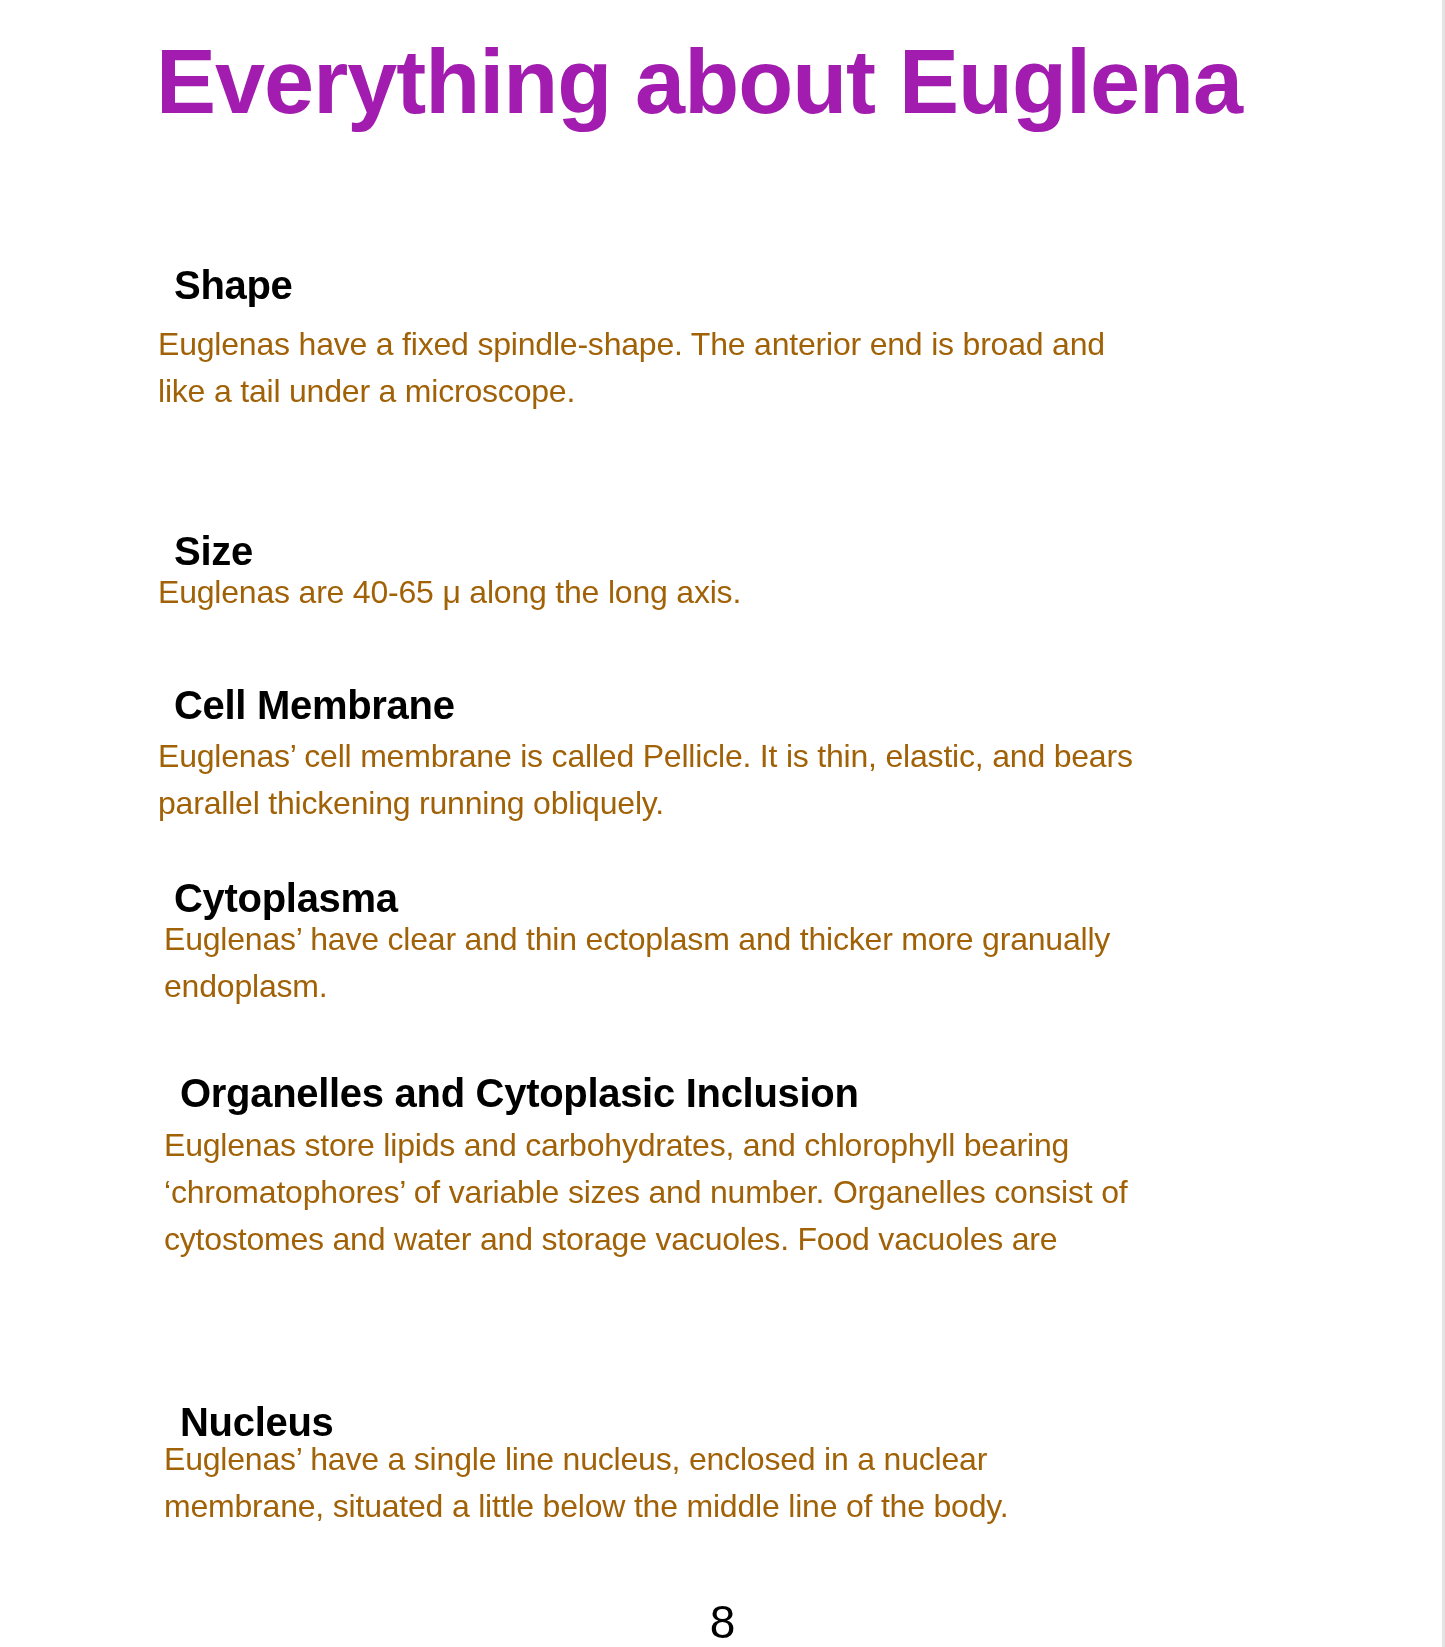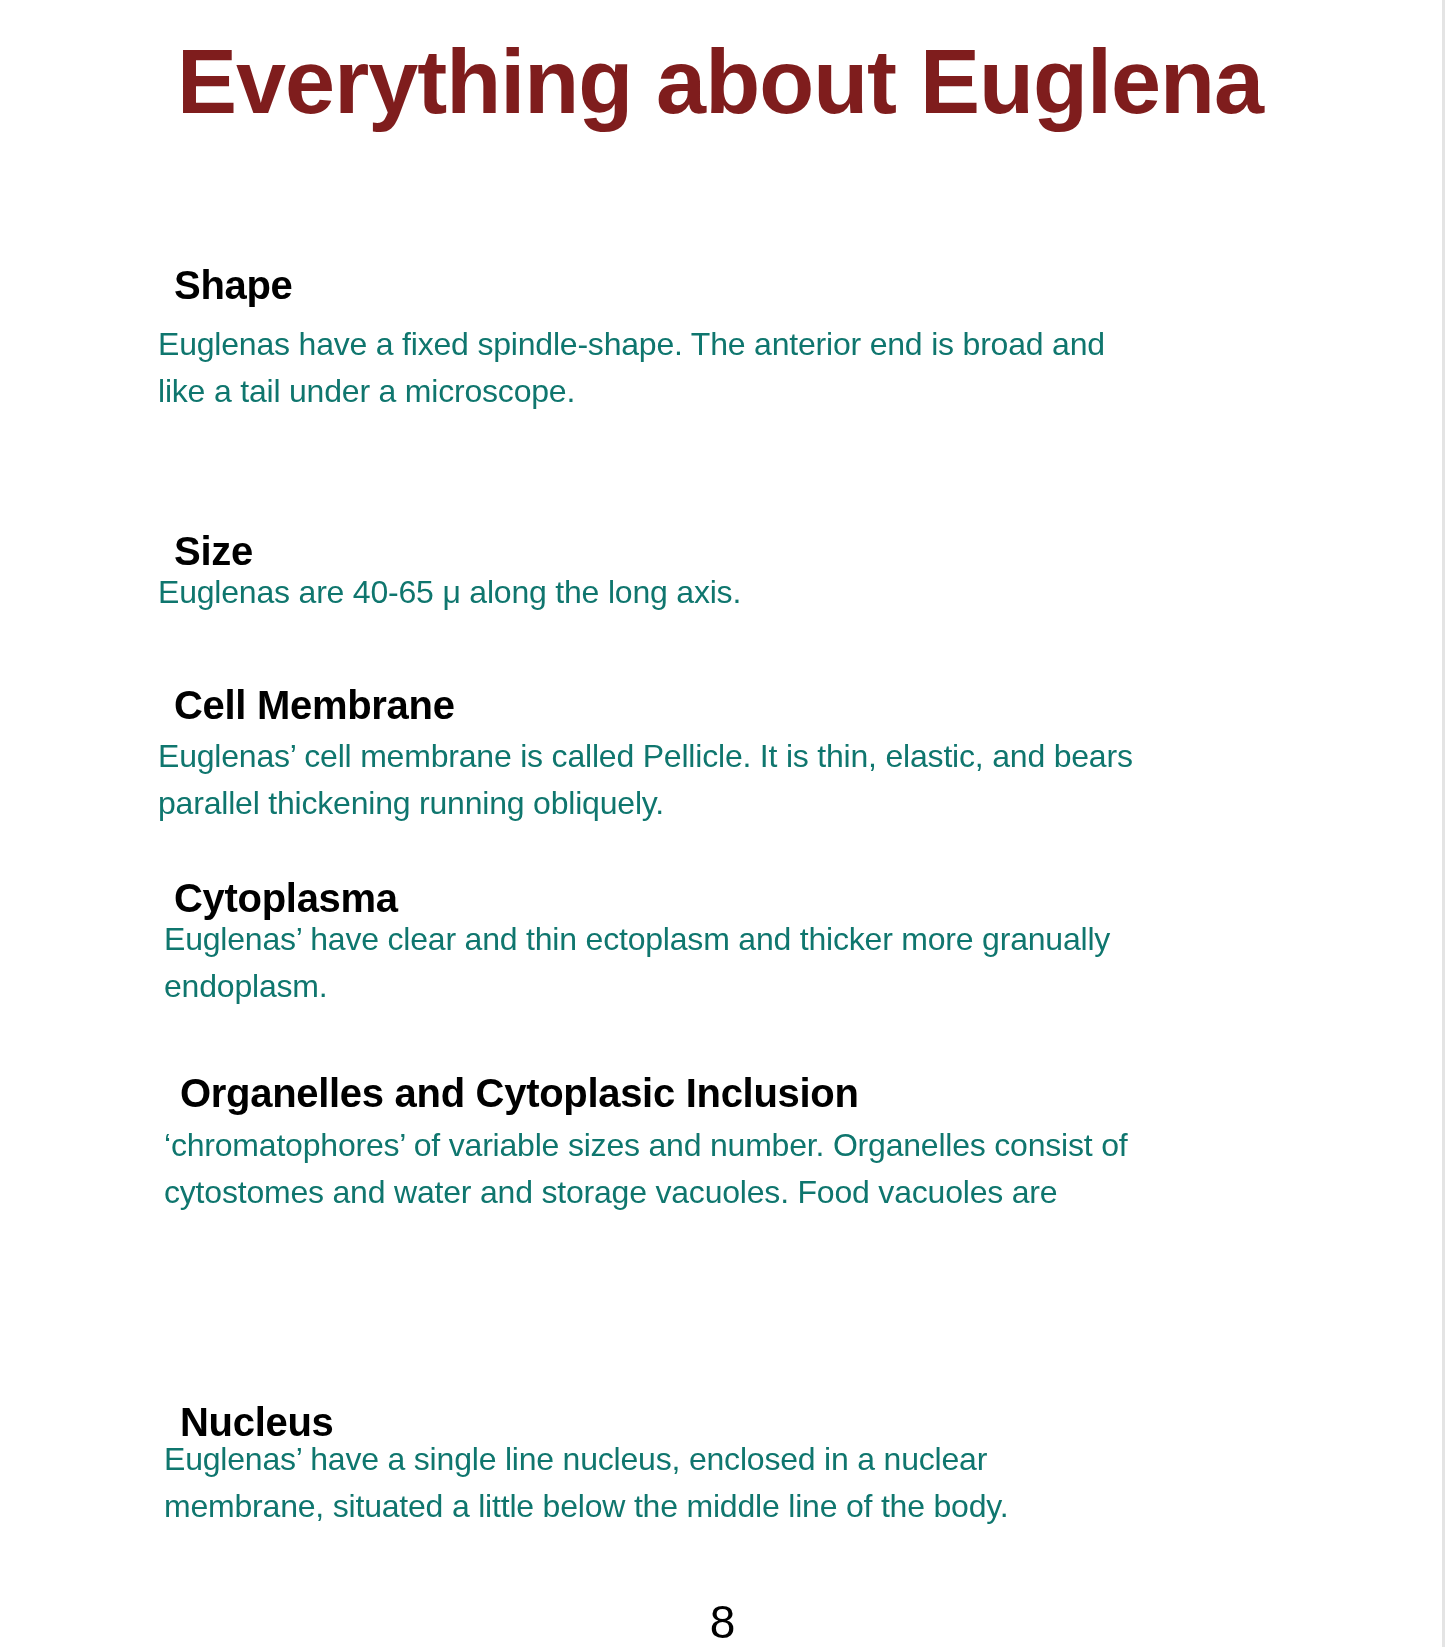--- a/index.html
+++ b/index.html
@@ -18,50 +18,50 @@
   .page-edge {
     position: absolute;
     top: 0;
     right: 0;
     width: 3px;
     height: 1647px;
     background: #e4e4e4;
   }
   .title {
     position: absolute;
-    left: 177px;
+    left: 156px;
     top: 22px;
     margin: 0;
     font-family: "Liberation Sans", sans-serif;
     font-weight: 700;
     font-size: 90px;
     line-height: 120px;
     letter-spacing: -1px;
     white-space: nowrap;
-    color: #7f1d1d;
+    color: #a21caf;
   }
   .heading {
     position: absolute;
     margin: 16px;
     font-family: "Liberation Sans", sans-serif;
     font-weight: 700;
     font-size: 40px;
     line-height: 50px;
     white-space: nowrap;
     color: #000;
     letter-spacing: -0.3px;
   }
   .body {
     position: absolute;
     margin: 0;
     font-family: "Liberation Sans", sans-serif;
     font-weight: 400;
     font-size: 32px;
     line-height: 47px;
-    color: #0f766e;
+    color: #a16207;
     width: 1140px;
     letter-spacing: -0.2px;
   }
   .body span {
     display: block;
     white-space: nowrap;
   }
   .page-number {
     position: absolute;
     left: 0;
@@ -112,20 +112,21 @@
 </div>
 
 <h2 class="heading" id="h-cyto">Cytoplasma</h2>
 <div class="body" id="b-cyto">
   <span>Euglenas’ have clear and thin ectoplasm and thicker more granually</span>
   <span>endoplasm.</span>
 </div>
 
 <h2 class="heading" id="h-organ">Organelles and Cytoplasic Inclusion</h2>
 <div class="body" id="b-organ">
+  <span>Euglenas store lipids and carbohydrates, and chlorophyll bearing</span>
   <span>‘chromatophores’ of variable sizes and number. Organelles consist of</span>
   <span>cytostomes and water and storage vacuoles. Food vacuoles are</span>
 </div>
 
 <h2 class="heading" id="h-nucleus">Nucleus</h2>
 <div class="body" id="b-nucleus">
   <span>Euglenas’ have a single line nucleus, enclosed in a nuclear</span>
   <span>membrane, situated a little below the middle line of the body.</span>
 </div>
 

